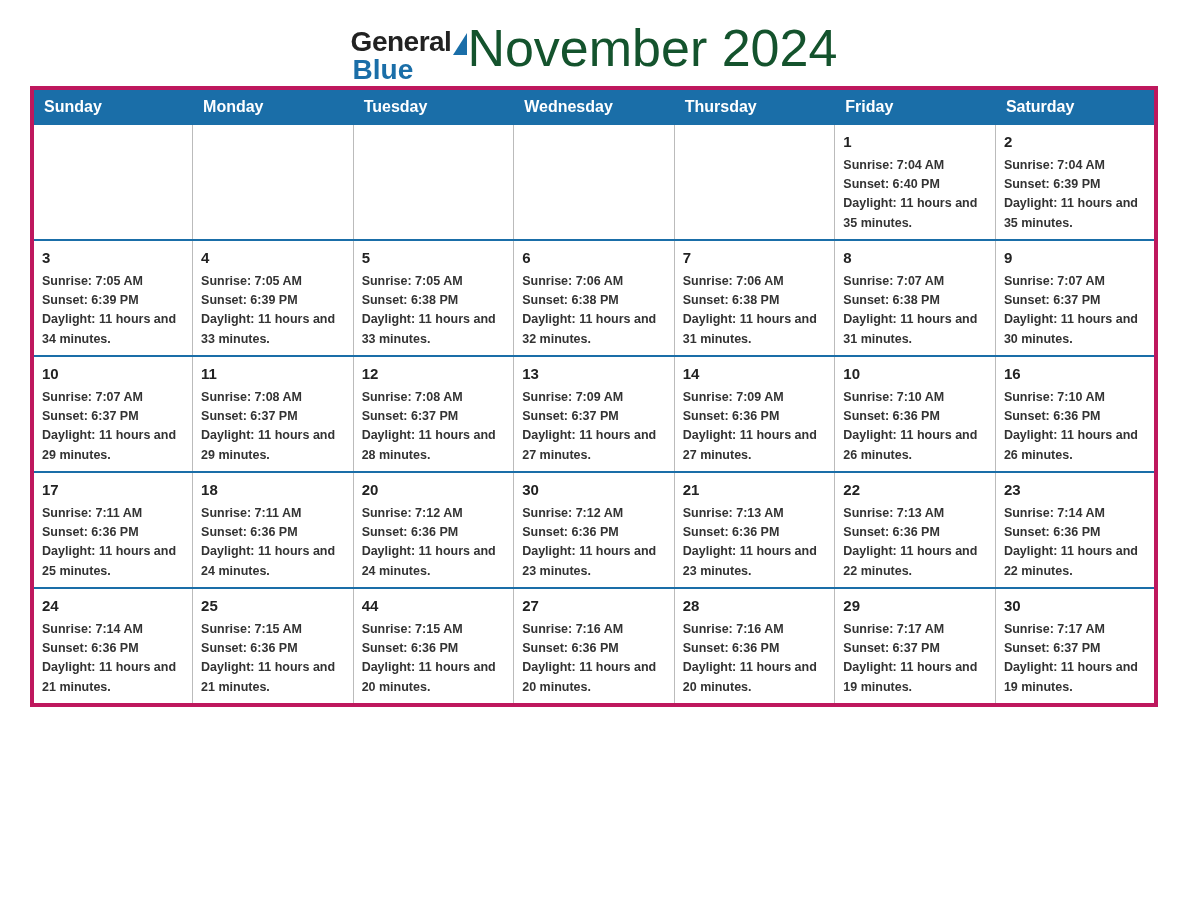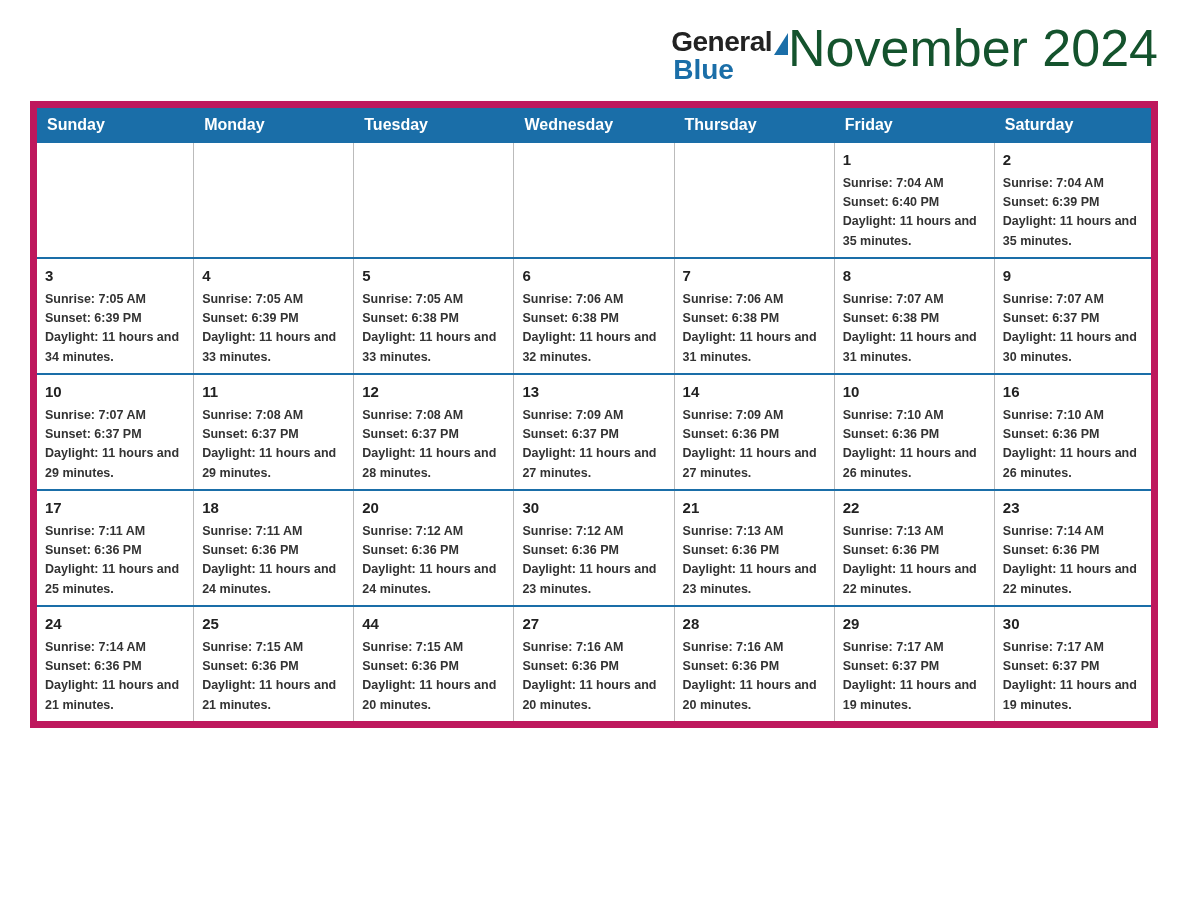--- a/index.html
+++ b/index.html
@@ -6,23 +6,23 @@
     body {
       font-family: Arial, Helvetica, sans-serif;
       background: #fff;
       color: #222;
       width: 1188px;
       min-height: 918px;
       padding: 20px 30px;
     }
     #header {
       display: flex;
-      justify-content: flex-end;
+      justify-content: center;
       align-items: flex-start;
-      margin-bottom: 15px;
+      margin-bottom: 0;
     }
     #logo {
       display: flex;
       flex-direction: column;
       align-items: flex-start;
       padding-top: 6px;
     }
     .logo-top {
       display: flex;
       align-items: center;
@@ -58,21 +58,21 @@
       line-height: 1.1;
     }
     #location {
       font-size: 24px;
       color: #333;
       margin-top: 4px;
     }
     #calendar {
       width: 100%;
       border-collapse: collapse;
-      border: 7px solid #be185d;
+      border: 4px solid #be185d;
     }
     #calendar thead tr th {
       background-color: #1a6ea8;
       color: #fff;
       font-size: 16px;
       font-weight: 600;
       padding: 8px 10px;
       text-align: left;
       border: 1px solid #1a6ea8;
     }

